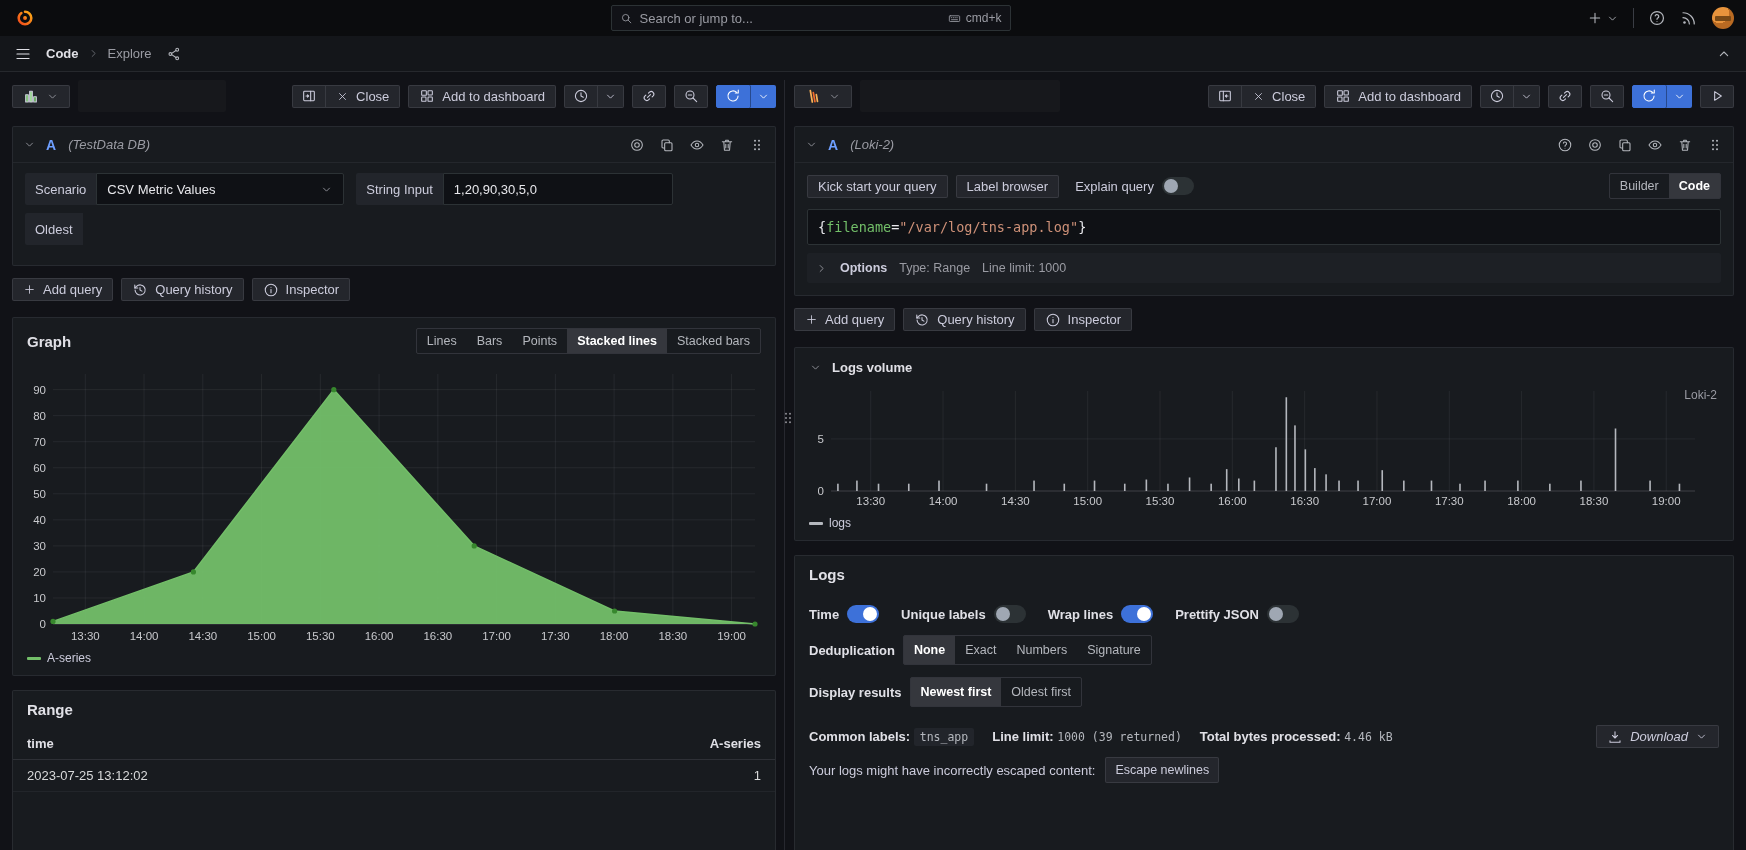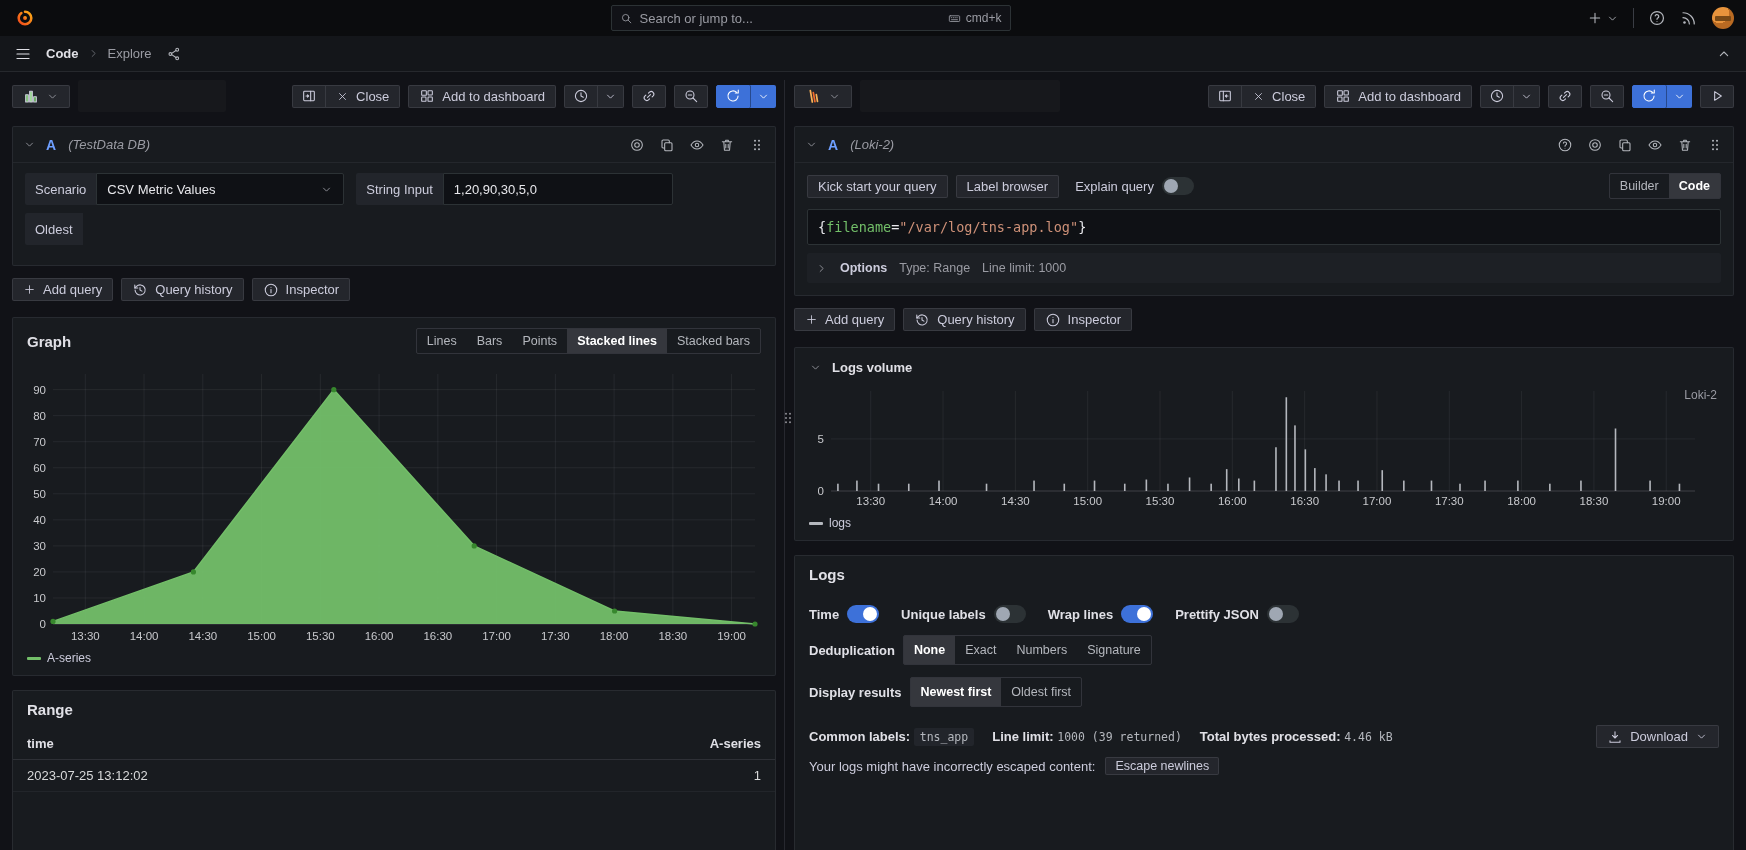--- a/index.html
+++ b/index.html
@@ -119,22 +119,22 @@
   .switch { width:32px; height:18px; border-radius:9px; background:#2c3235; position:relative; cursor:pointer; flex:0 0 auto; }
   .switch::after { content:""; position:absolute; top:2px; left:2px; width:14px; height:14px; border-radius:50%; background:#9fa7b3; }
   .switch.on { background:#3d71d9; }
   .switch.on::after { left:16px; background:#fff; }
   .logs-meta { padding:6px 14px 8px; display:flex; align-items:flex-start; }
   .meta-items { display:flex; flex-wrap:wrap; gap:4px 18px; align-items:center; line-height:24px; }
   .meta-label { font-weight:700; color:#e0e0e6; }
   .mono { font-family:"DejaVu Sans Mono","Liberation Mono",monospace; font-size:11.5px; color:#b4b7bd; }
   .badge-mono { background:#22252b; border-radius:2px; padding:2px 6px; }
   .escape-row { padding:0 14px 12px; display:flex; align-items:center; gap:10px; }
-  .btn.small { height:18px; font-size:12.5px; padding:0 9px; }
-  .download-btn { margin-left:auto; }
+  .btn.small { height:26px; font-size:12.5px; padding:0 9px; }
+  .download-btn { margin-left:auto;font-style:italic; }
 
   
   .table-head, .table-row { display:flex; justify-content:space-between; padding:8px 14px; }
   .table-head { font-weight:700; color:#e0e0e6; border-bottom:1px solid rgba(204,204,220,.12); }
   .table-row { border-bottom:1px solid rgba(204,204,220,.06); color:#d8d9da;text-align:right; }
   .dim { color:#9a9ba3; }
 </style>
 </head>
 <body>
 

